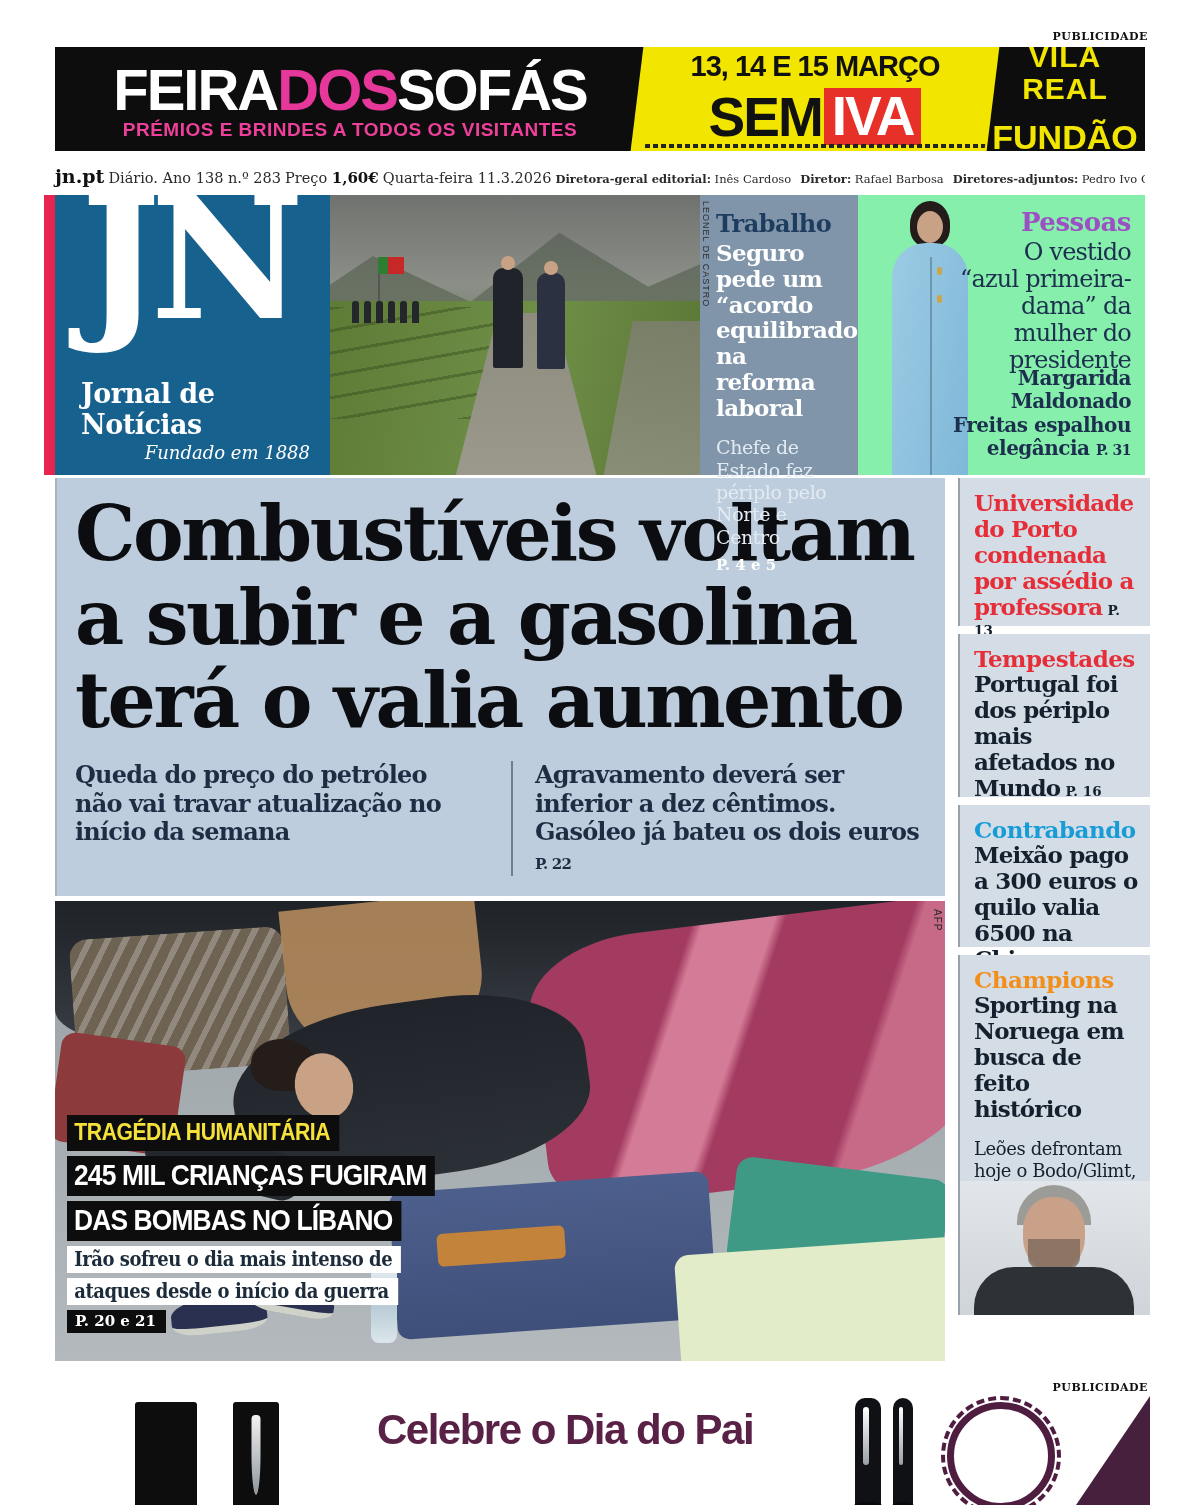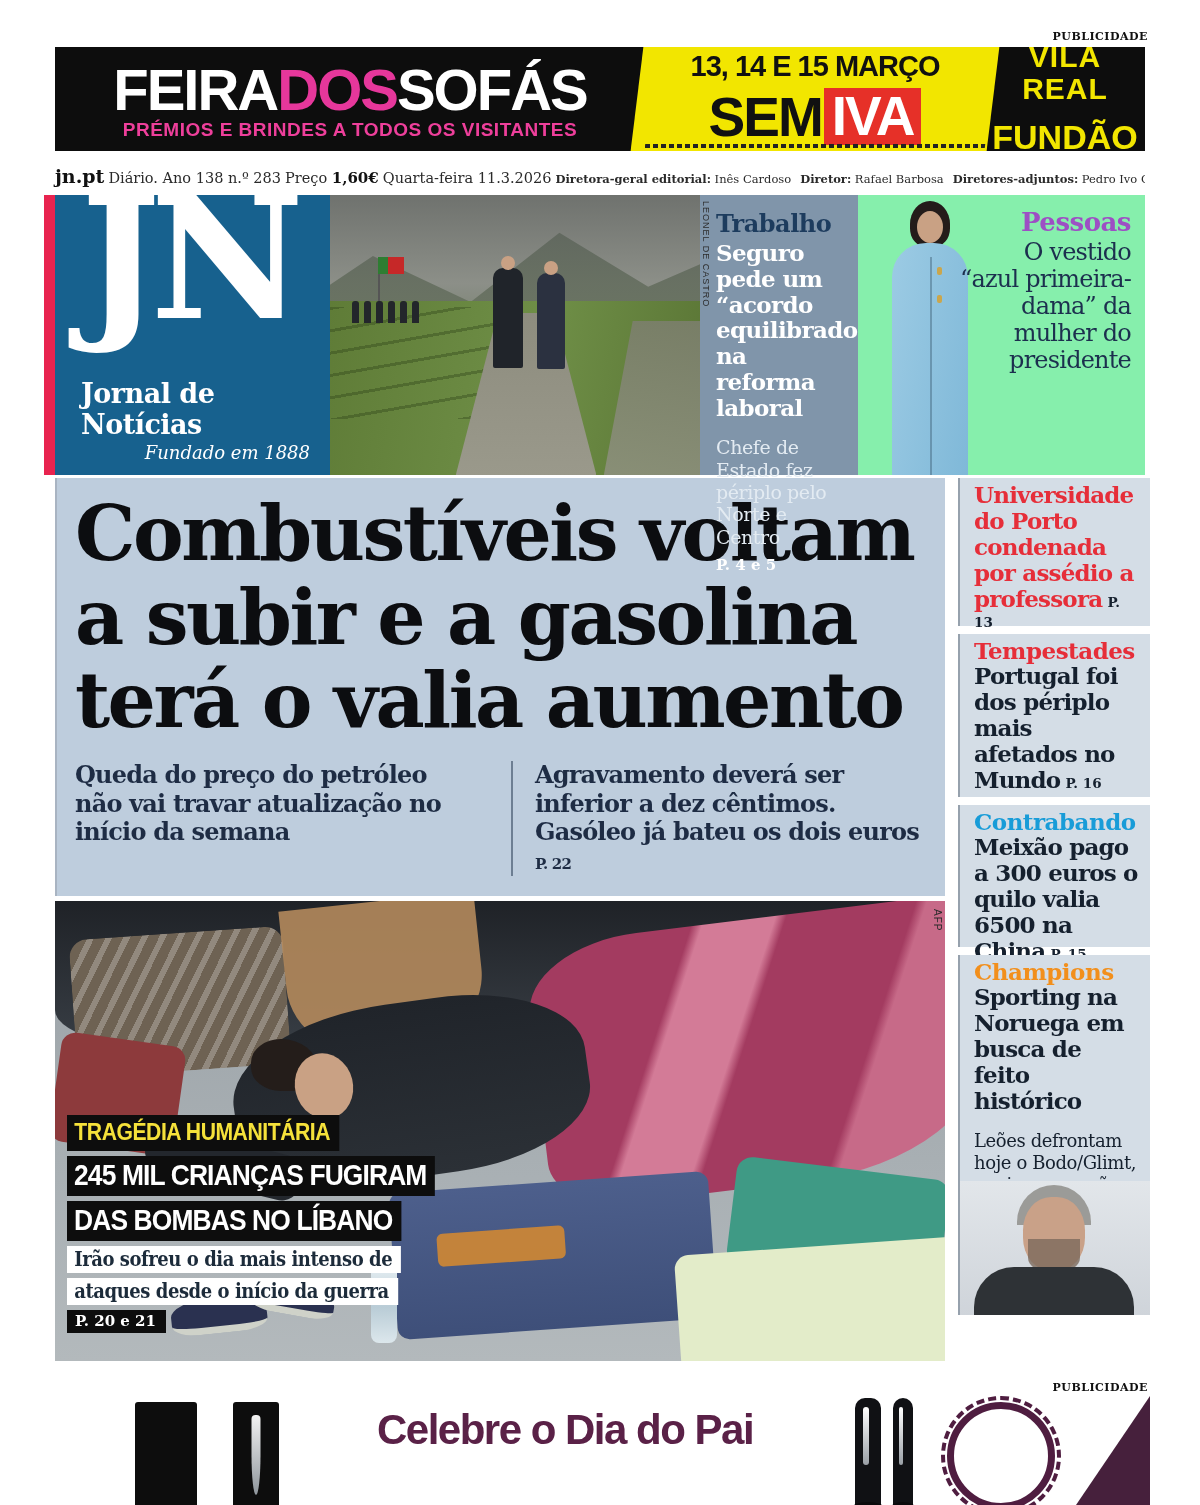--- a/index.html
+++ b/index.html
@@ -174,21 +174,21 @@
   .ov-head { background:#0d0d0d; color:#fff; font-family:"Liberation Sans", sans-serif;
     font-weight:bold; font-size:30px; letter-spacing:-1px; padding:2px 10px 4px 8px;
     transform:scaleX(.88); transform-origin:left; }
   .ov-sub { background:#fff; color:#1c2b3a; font-size:20px; font-weight:bold; letter-spacing:-.5px;
     padding:1px 10px 2px 8px; transform:scaleX(.9); transform-origin:left; }
   .ov-page { background:#0d0d0d; color:#fff; font-size:15px; font-weight:bold;
     padding:2px 10px 3px 8px; }
 
   
   .sidebar { width:192px; display:flex; flex-direction:column; gap:8px; }
-  .sb-item { background:#d4dde6; border-left:2px solid #96a1ad; padding:4px 10px 12px 14px;
+  .sb-item { background:#d4dde6; border-left:2px solid #96a1ad; padding:12px 10px 12px 14px;
     position:relative; }
   .sb-item.i1 { height:148px; }
   .sb-item.i2 { height:163px; }
   .sb-item.i3 { height:142px; }
   .sb-item.i4 { height:360px; overflow:hidden; }
   .sb-kicker { font-size:23px; font-weight:bold; letter-spacing:-.5px; line-height:1.1; }
   .sb-kicker.red { color:#e62e39; } .sb-kicker.blue { color:#189cd8; } .sb-kicker.orange { color:#f28f1c; }
   .sb-head { font-size:23px; font-weight:bold; color:#15202e; line-height:1.13; letter-spacing:-.8px; }
   .sb-head.red { color:#e62e39; }
   .sb-page { font-size:13.5px; font-weight:bold; color:#15202e; }
@@ -319,20 +319,21 @@
         <span class="hair"></span>
           <span class="face"></span>
         <span class="coat"></span>
         <span class="btn" style="top:72px;"></span>
           <span class="btn" style="top:100px;"></span>
       </div>
       <div class="pessoas-text">
         <div class="pessoas-kicker">Pessoas</div>
         <div class="pessoas-head">O vestido “azul primeira-dama” da mulher do presidente</div>
       </div>
+      <div class="pessoas-sub"><span>Margarida Maldonado Freitas espalhou elegância</span> <span class="pessoas-page">P. 31</span></div>
     </div>
   </div>
 
   <div class="main-row">
 
     <div class="main-col">
 
       <div class="lead">
         <div class="lead-head">
           <div>Combustíveis voltam</div>

